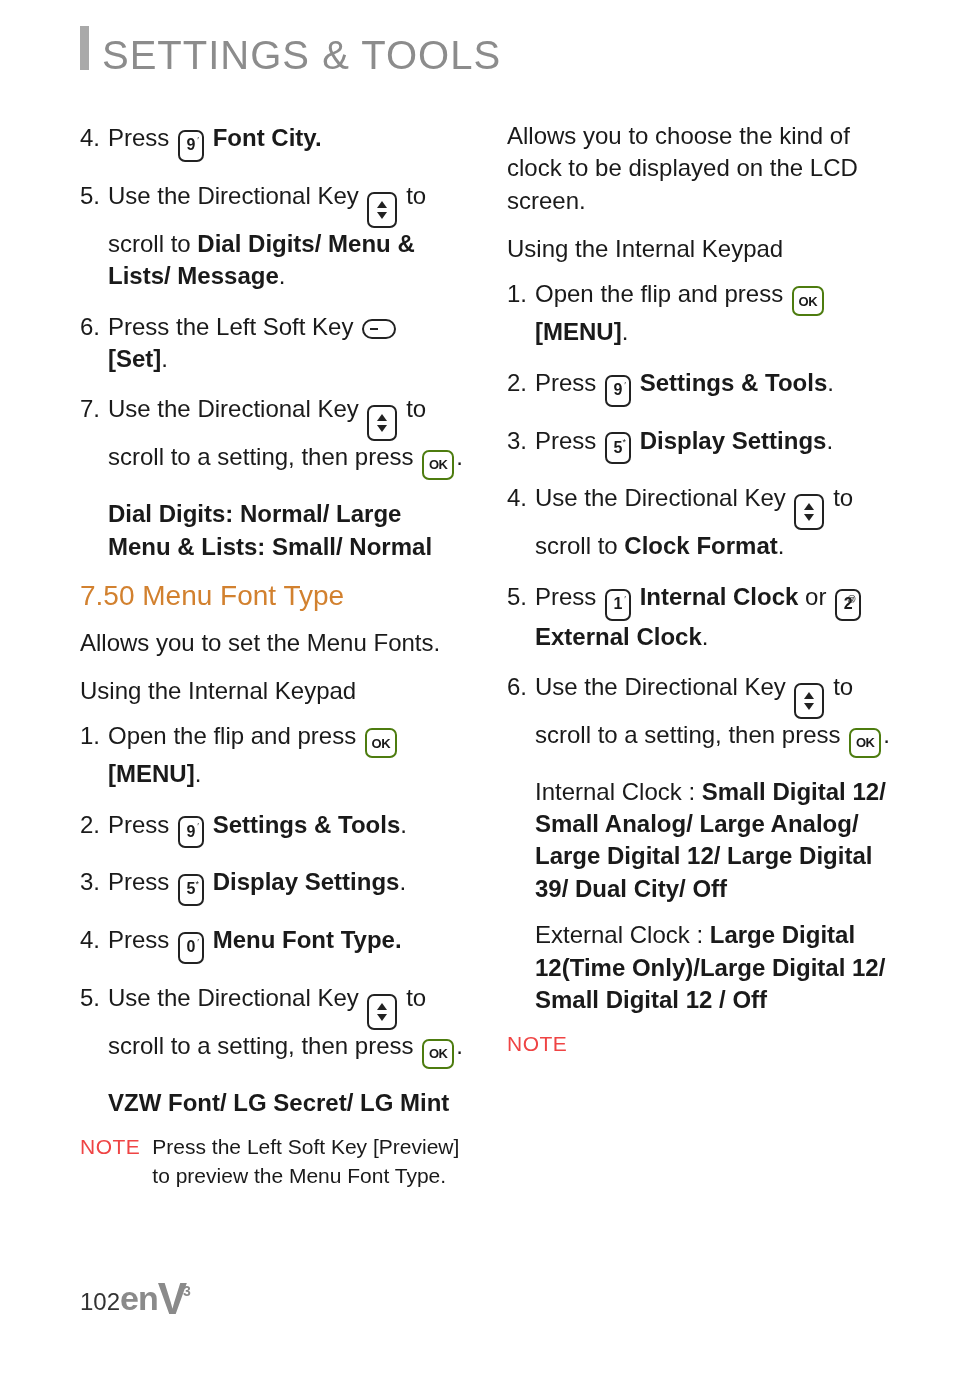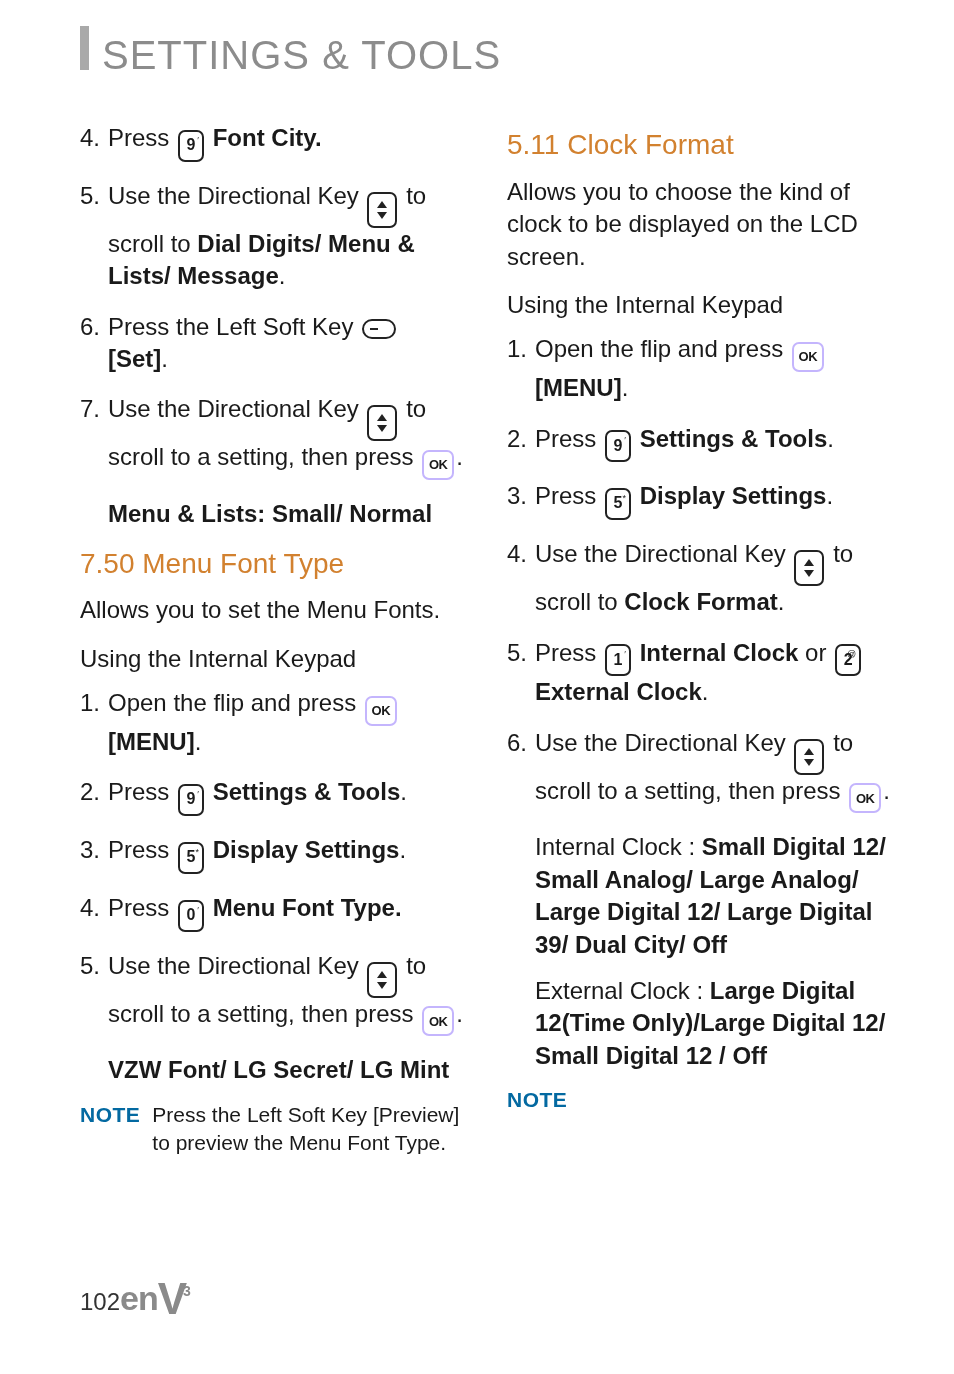--- a/index.html
+++ b/index.html
@@ -47,21 +47,21 @@
   ol.steps > li .num {
     position: absolute; left: 0; top: 0;
   }
   .indent-block { margin-left: 28px; margin-top: 14px; margin-bottom: 14px; }
   .bold { font-weight: 700; }
   .note {
     display: flex; gap: 12px;
     margin-top: 14px;
     font-size: 21px;
   }
-  .note-label { color: #0369a1; font-weight: 700; flex: 0 0 auto; letter-spacing: 0.5px; }
+  .note-label { color: #ef4444; font-weight: 400; flex: 0 0 auto; letter-spacing: 0.5px; }
   .note-body { flex: 1 1 auto; }
 
   
   .key {
     display: inline-flex;
     align-items: center;
     justify-content: center;
     vertical-align: -4px;
     margin: 0 2px;
   }
@@ -74,21 +74,21 @@
     padding-bottom: 2px;
   }
   .key-num::after {
     content: attr(data-sup);
     position: absolute;
     top: 2px; right: 3px;
     font-size: 9px; font-weight: 400;
   }
   .key-ok {
     width: 32px; height: 30px;
-    border: 2px solid #c4b5fd;
+    border: 2px solid #4d7c0f;
     border-radius: 7px;
     font-size: 13px; font-weight: 700;
     letter-spacing: -0.5px;
   }
   .key-dir {
     width: 30px; height: 36px;
     border: 2px solid #222;
     border-radius: 7px;
     flex-direction: column;
     font-size: 10px;
@@ -164,20 +164,21 @@
         <span class="key key-dir">
             <span class="tri-up"></span>
             <span class="tri-down"></span>
           </span>
         <span> to scroll to a setting, then press </span>
         <span class="key key-ok">OK</span><span>.</span>
       </li>
     </ol>
 
     <div class="indent-block bold">
+      <div>Dial Digits: Normal/ Large</div>
       <div>Menu &amp; Lists: Small/ Normal</div>
     </div>
 
     <h2 class="section-h">7.50 Menu Font Type</h2>
     <p class="para">Allows you to set the Menu Fonts.</p>
     <p class="sub-h">Using the Internal Keypad</p>
 
     <ol class="steps">
       <li>
         <span class="num">1.</span>
@@ -217,21 +218,20 @@
 
     <div class="indent-block bold">VZW Font/ LG Secret/ LG Mint</div>
 
     <div class="note">
       <div class="note-label">NOTE</div>
       <div class="note-body">Press the Left Soft Key [Preview] to preview the Menu Font Type.</div>
     </div>
   </div>
 
   <div class="col">
-    <h2 class="section-h">5.11 Clock Format</h2>
     <p class="para">Allows you to choose the kind of clock to be displayed on the LCD screen.</p>
     <p class="sub-h">Using the Internal Keypad</p>
 
     <ol class="steps">
       <li>
         <span class="num">1.</span>
         <span>Open the flip and press </span>
         <span class="key key-ok">OK</span><br>
         <span class="bold"> [MENU]</span><span>.</span>
       </li>

